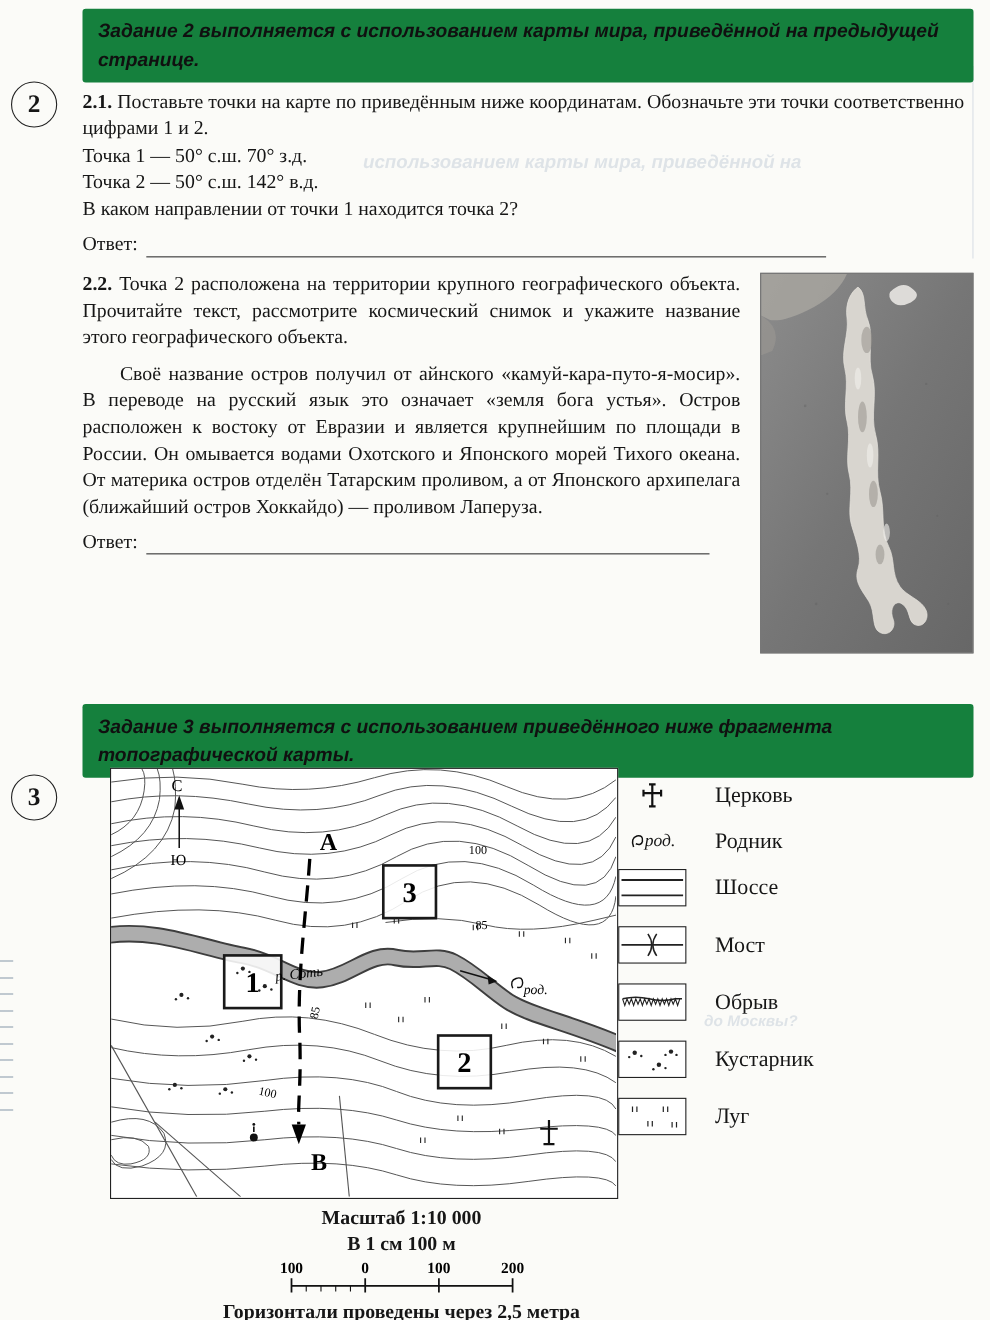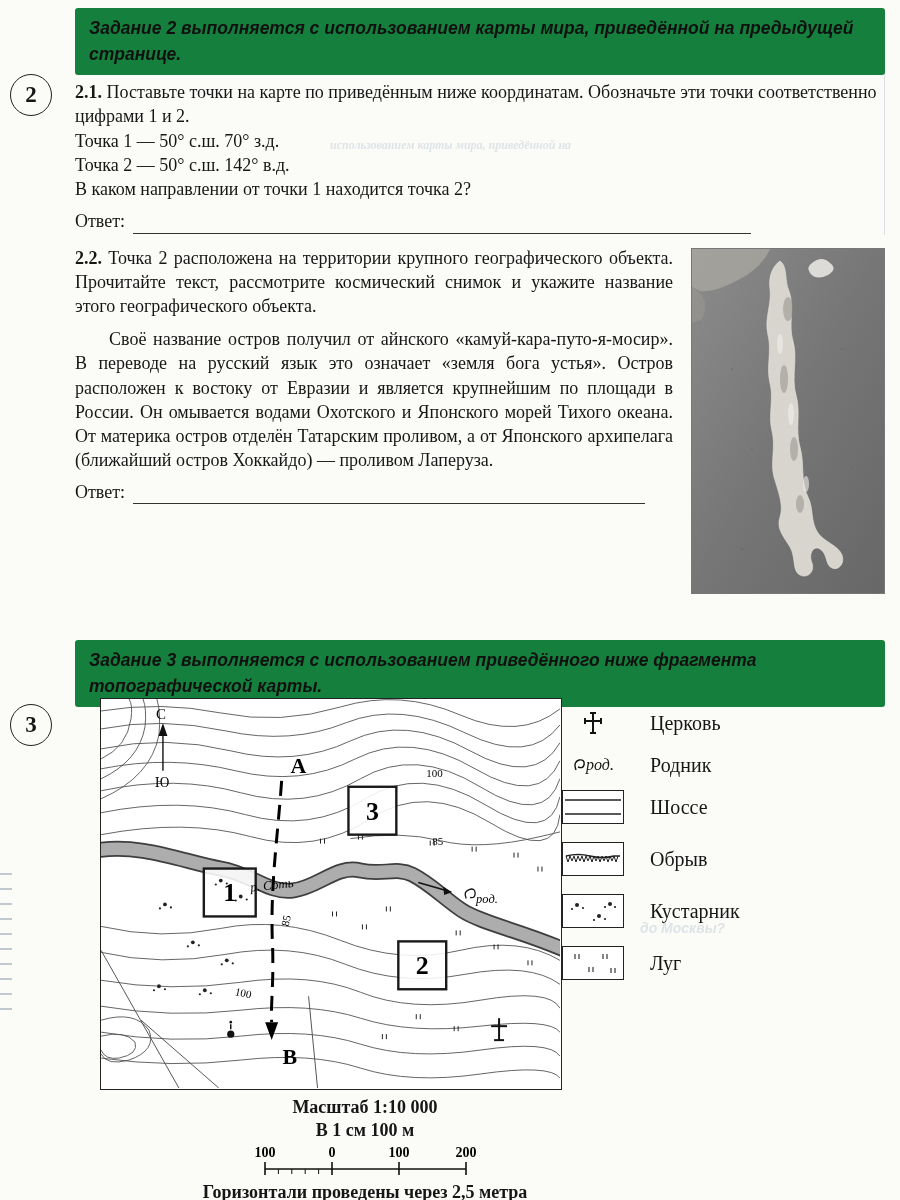--- a/index.html
+++ b/index.html
@@ -44,21 +44,21 @@
           display:flex;align-items:center;justify-content:center;box-sizing:border-box;}
   .legend-label{margin-left:20px;font-size:20px;}
   .spring-sym{display:flex;align-items:center;font-style:italic;font-size:16px;}
 
   .scale-block{position:absolute;left:150px;top:1096px;width:430px;text-align:center;
           font-weight:bold;font-size:18px;line-height:1.3;}
   .scale-bar{margin:2px auto 0 auto;display:block;}
 
   .ghost{position:absolute;font-family:"Liberation Sans",sans-serif;font-weight:bold;
          font-style:italic;color:#6d87a8;opacity:.2;filter:blur(.5px);white-space:nowrap;}
-  #ghost1{left:330px;top:138px;font-size:12px;font-family:Liberation Serif, serif;}
+  #ghost1{left:330px;top:138px;font-size:17px;}
   #ghost2{left:640px;top:920px;font-size:14px;}
   .ghost-vline{position:absolute;left:884px;top:60px;width:1px;height:175px;background:#8fa3bd;opacity:.3;}
   .page-edge-ticks{position:absolute;left:0;top:860px;width:12px;height:150px;
       background:repeating-linear-gradient(to bottom,transparent 0 13px,rgba(120,140,160,.45) 13px 15px);}
 </style>
 </head>
 <body>
 
 <div class="page">
 
@@ -294,20 +294,32 @@
               <g stroke="#222" stroke-width="1.6">
             <line x1="2" y1="9" x2="58" y2="9"></line>
                 <line x1="2" y1="23" x2="58" y2="23"></line>
           </g>
             </svg>
         </span>
       </span>
       <span class="legend-label">Шоссе</span>
     </div>
 
+    <div class="legend-row boxed">
+      <span class="legend-sym">
+        <span class="legend-box">
+          <svg width="60" height="32" viewBox="0 0 60 32">
+            <line x1="2" y1="16" x2="58" y2="16" stroke="#222" stroke-width="1.5"></line>
+            <path d="M26,6 Q33,16 26,26" fill="none" stroke="#222" stroke-width="1.4"></path>
+            <path d="M34,6 Q27,16 34,26" fill="none" stroke="#222" stroke-width="1.4"></path>
+          </svg>
+        </span>
+      </span>
+      <span class="legend-label">Мост</span>
+    </div>
 
     <div class="legend-row boxed">
       <span class="legend-sym">
         <span class="legend-box">
           <svg width="60" height="32" viewBox="0 0 60 32">
             <path d="M3,13 Q15,10 27,13 T51,13 L57,13" fill="none" stroke="#222" stroke-width="1.4"></path>
             <path d="M3,13 L5,19 L7,13 L9,18 L11,13 L13,19 L15,13 L17,18 L19,13 L21,19 L23,13 L25,18 L27,13 L29,19 L31,13 L33,18 L35,13 L37,19 L39,13 L41,18 L43,13 L45,19 L47,13 L49,18 L51,13 L53,19 L55,13" fill="none" stroke="#222" stroke-width="1"></path>
           </svg>
         </span>
       </span>

